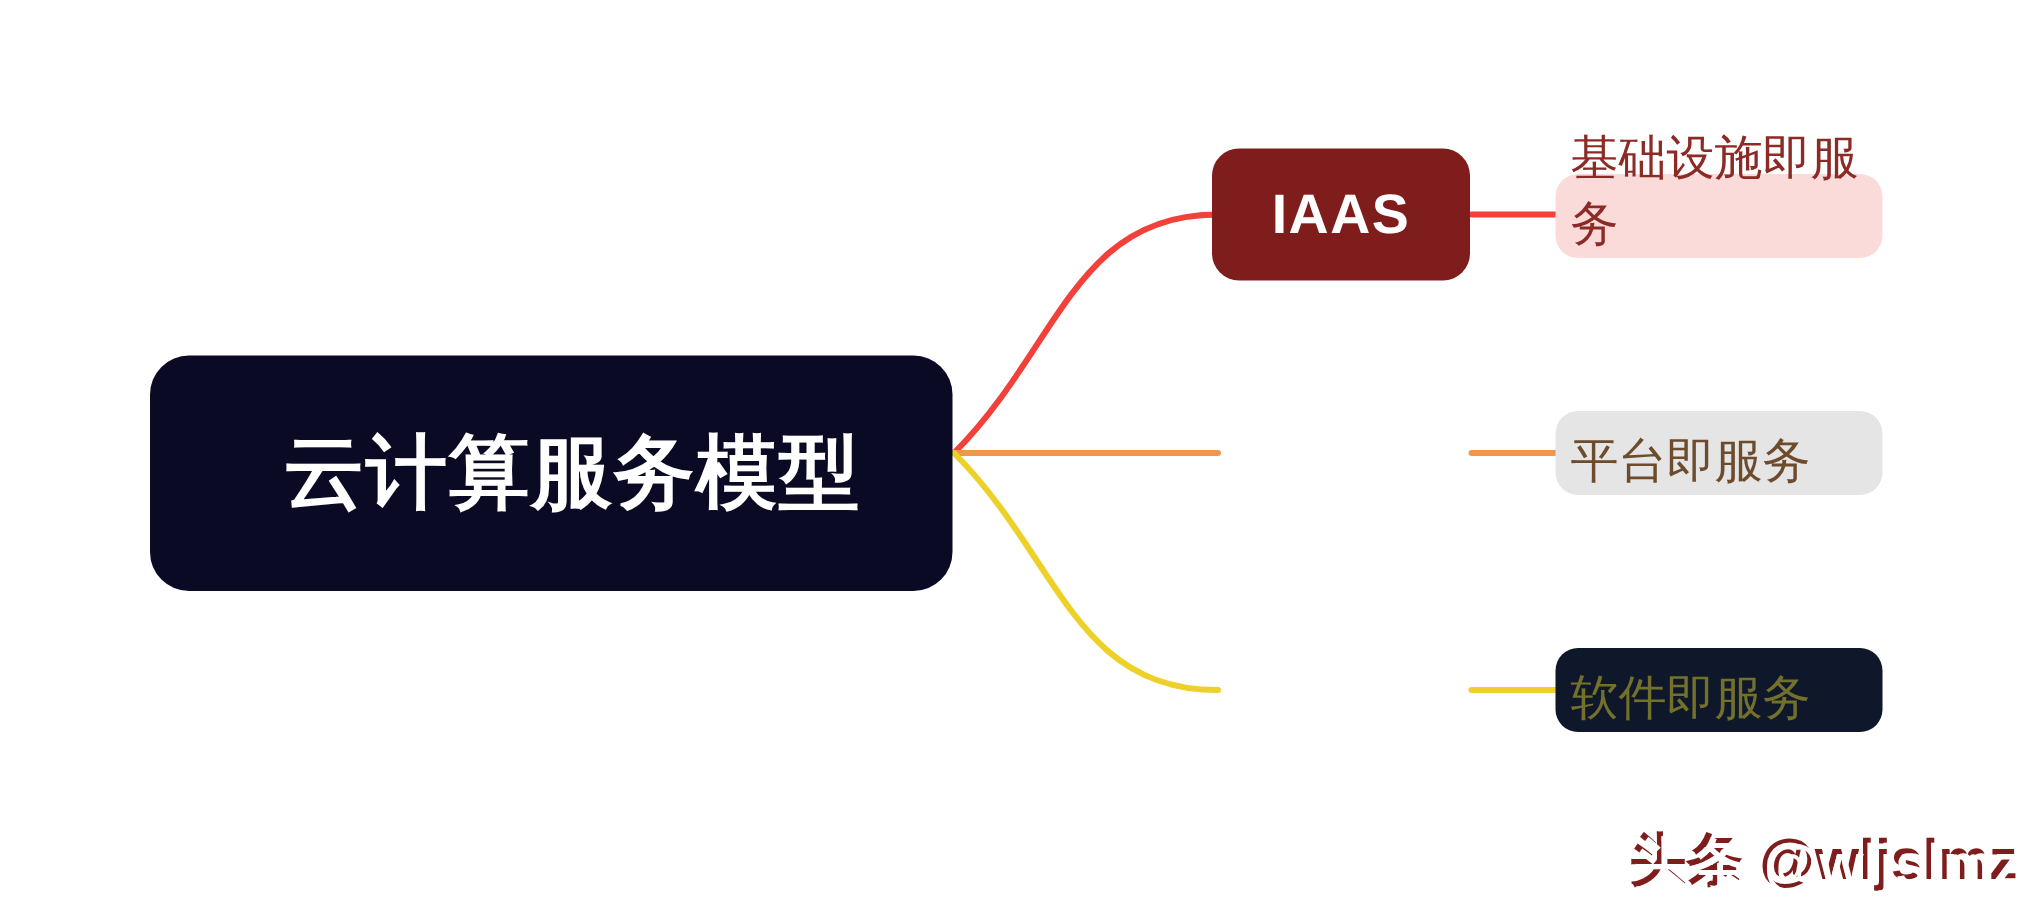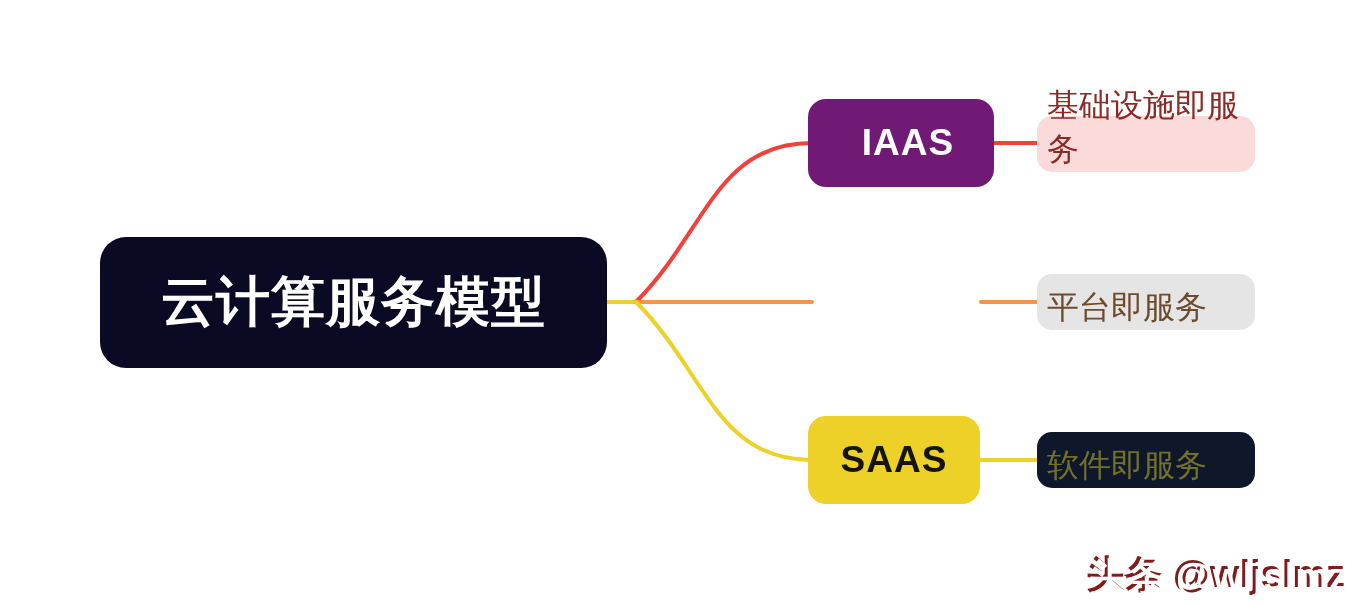--- a/index.html
+++ b/index.html
@@ -13,26 +13,27 @@
   .connectors{
     position:absolute;left:0;top:0;width:1356px;height:604px;
   }
   .connectors path{
     fill:none;
     stroke-width:4;
     stroke-linecap:round;
   }
   .root-node{
     position:absolute;
-    left:100px;top:237px;width:507px;height:131px;
+    left:100px;top:237px;width:507px;height:157px;
     border-radius:26px;
     display:flex;align-items:center;justify-content:center;
     font-weight:bold;
     font-size:54px;
     letter-spacing:1px;
+    padding-left:28px;
   }
   .branch-node{
     position:absolute;
     left:808px;width:172px;height:88px;
     border-radius:18px;
     display:flex;align-items:center;justify-content:center;
     font-weight:bold;
     font-size:37px;
     letter-spacing:1px;
   }
@@ -80,33 +81,30 @@
     <path d="M636,302 C706,372 716,460 812,460" style="stroke: rgb(237, 208, 40);"></path>
     <path d="M981,143 H1040" style="stroke: rgb(242, 64, 58);"></path>
     <path d="M981,302 H1040" style="stroke: rgb(240, 150, 78);"></path>
     <path d="M981,460 H1040" style="stroke: rgb(237, 208, 40);"></path>
   </svg>
 
   <div class="root-node" style="background-color: rgb(10, 10, 36); color: rgb(255, 255, 255);">
     <span>云计算服务模型</span>
   </div>
 
-  <div class="branch-node node-iaas" style="background-color: #701a75; color: rgb(255, 255, 255); padding-left: 14px;">
+  <div class="branch-node node-iaas" style="background-color: #7f1d1d; color: rgb(255, 255, 255);">
     <span>IAAS</span>
   </div>
   <div class="desc-pill pill-iaas" style="background-color: rgb(251, 219, 218); color: rgb(140, 42, 38);">
     <span>基础设施即服务</span>
   </div>
 
   <div class="desc-pill pill-paas" style="background-color: #e5e5e5; color: rgb(109, 76, 46);">
     <span>平台即服务</span>
   </div>
 
-  <div class="branch-node node-saas" style="background-color: rgb(237, 208, 40); color: rgb(19, 19, 16);">
-    <span>SAAS</span>
-  </div>
   <div class="desc-pill pill-saas" style="background-color: #0f172a; color: rgb(115, 112, 44);">
     <span>软件即服务</span>
   </div>
 
   <div class="watermark" data-text="头条 @wljslmz">头条 @wljslmz</div>
 
 </div>
 
 </body></html>

